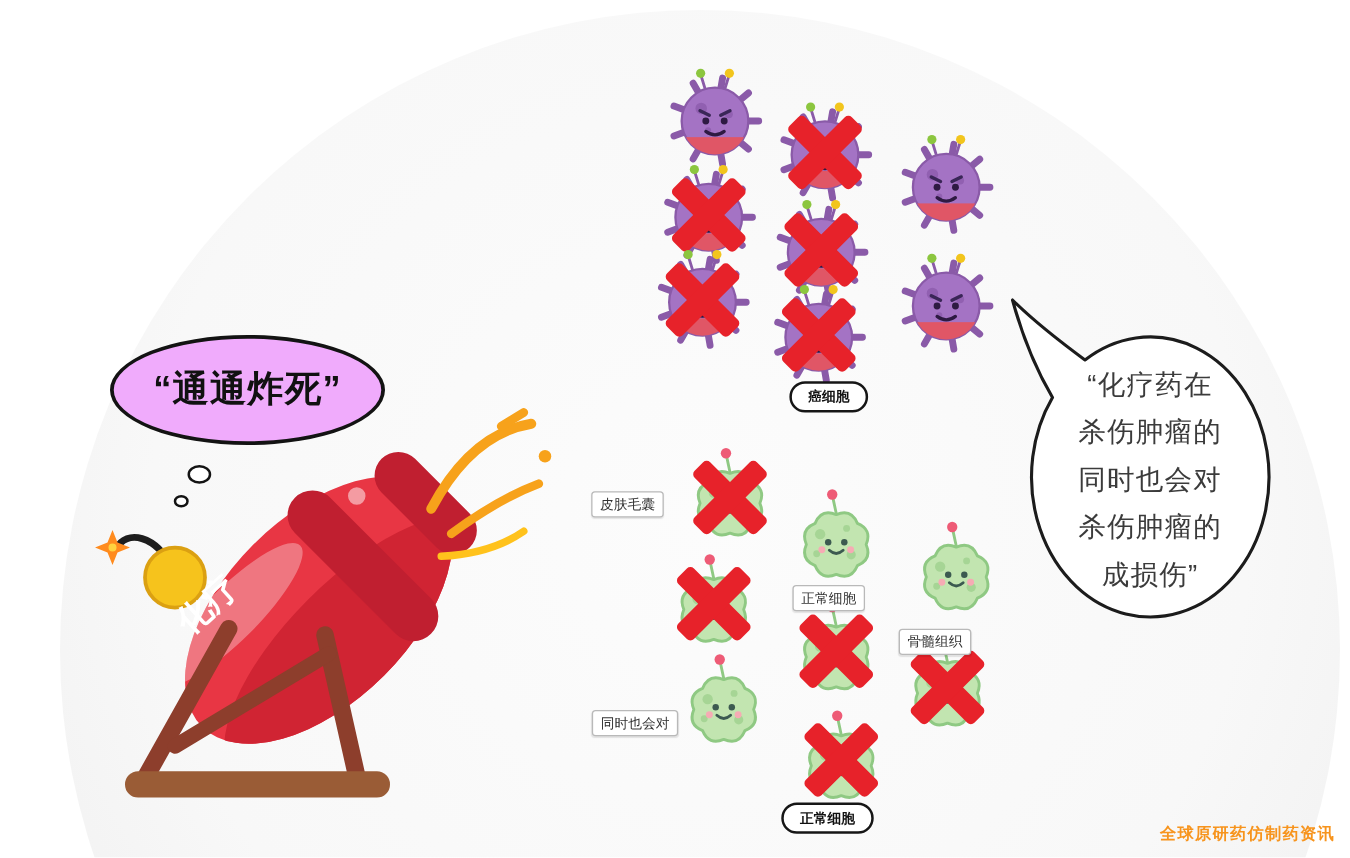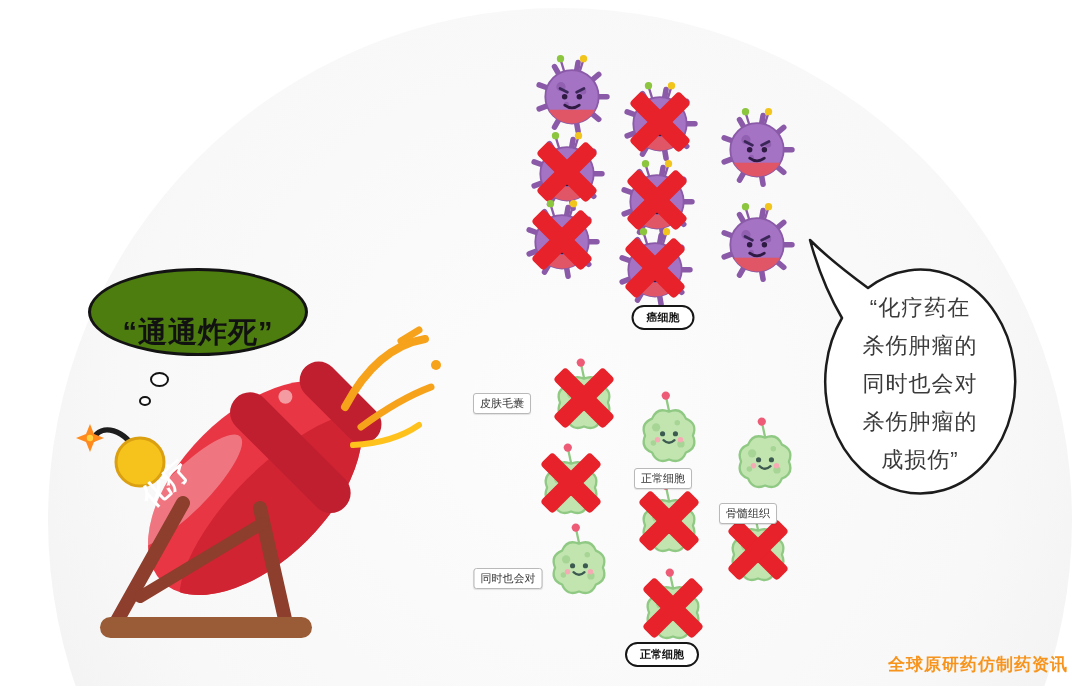--- a/index.html
+++ b/index.html
@@ -10,39 +10,39 @@
   .dome { position:absolute; left:48px; top:8px; width:1024px; height:1024px; border-radius:50%;
     background:radial-gradient(circle at 50% 40%, #fcfcfc 0%, #f8f8f8 55%, #efefef 85%, #e7e7e7 100%); }
 
   .cells-layer { position:absolute; inset:0; }
   .cell { position:absolute; width:92px; height:92px; }
   .cell-svg { position:absolute; left:0; top:0; width:100%; height:100%; }
   .x-svg { position:absolute; left:6px; top:6px; width:80px; height:80px; }
 
   .cannon-svg { position:absolute; left:55px; top:325px; width:390px; height:345px; }
 
-  .thought { position:absolute; left:88px; top:268px; width:220px; height:88px; background:#4d7c0f;
-    border:3px solid #131313; border-radius:50%; display:flex; align-items:flex-end; justify-content:center; z-index:3; }
+  .thought { position:absolute; left:88px; top:268px; width:220px; height:88px; background:#f0abfc;
+    border:3px solid #131313; border-radius:50%; display:flex; align-items:center; justify-content:center; z-index:3; }
   .thought span { font-size:29px; font-weight:bold; color:#111; letter-spacing:1px; white-space:nowrap; }
   .tb-dot { position:absolute; background:#fff; border:2.5px solid #131313; border-radius:50%; z-index:3; }
   .tb-dot1 { left:150px; top:372px; width:19px; height:15px; }
   .tb-dot2 { left:139px; top:396px; width:12px; height:10px; }
 
   .cat-label { position:absolute; transform:translateX(-50%); background:#fff; border:2px solid #161616;
     border-radius:16px; padding:3px 13px; font-size:11px; font-weight:bold; color:#111; white-space:nowrap; z-index:4; }
   .tissue-label { position:absolute; transform:translateX(-50%); background:#fff; border:1px solid #b9b9b9;
     border-radius:3px; padding:2px 6px; font-size:11px; color:#333; white-space:nowrap;
     box-shadow:0 1px 1px rgba(0,0,0,.10); z-index:4;margin-top:12px; }
 
   .speech-svg { position:absolute; left:800px; top:232px; width:232px; height:290px; }
   .speech-text { position:absolute; left:825px; top:289px; width:190px; text-align:center;
     font-size:22px; line-height:38px; font-weight:normal; color:#3b3b3b; letter-spacing:1px; z-index:4; }
   .speech-text span { display:block; white-space:nowrap; }
 
-  .watermark { position:absolute; right:12px; bottom:10px; font-size:17px; font-weight:bold;
+  .watermark { position:absolute; right:12px; bottom:10px; font-size:13px; font-weight:bold;
     color:#f7941d; letter-spacing:1px; z-index:5; }
 </style>
 </head>
 <body>
 
 <div class="stage">
 
   <div class="dome"></div>
 
   <svg width="0" height="0" style="position:absolute" aria-hidden="true">

